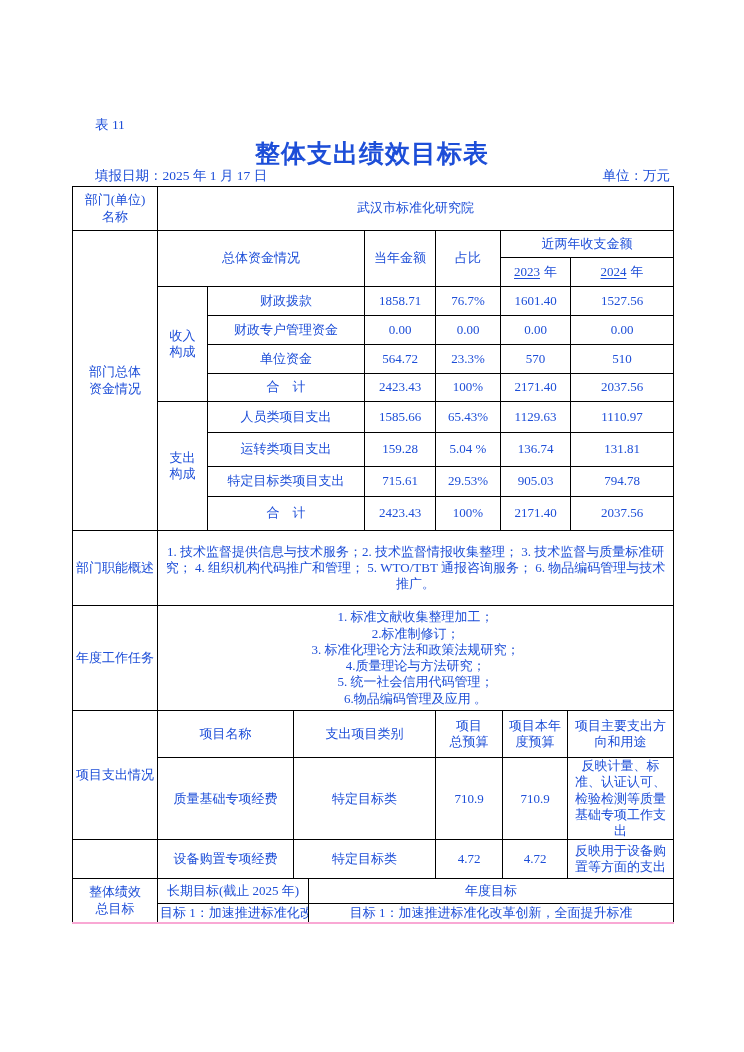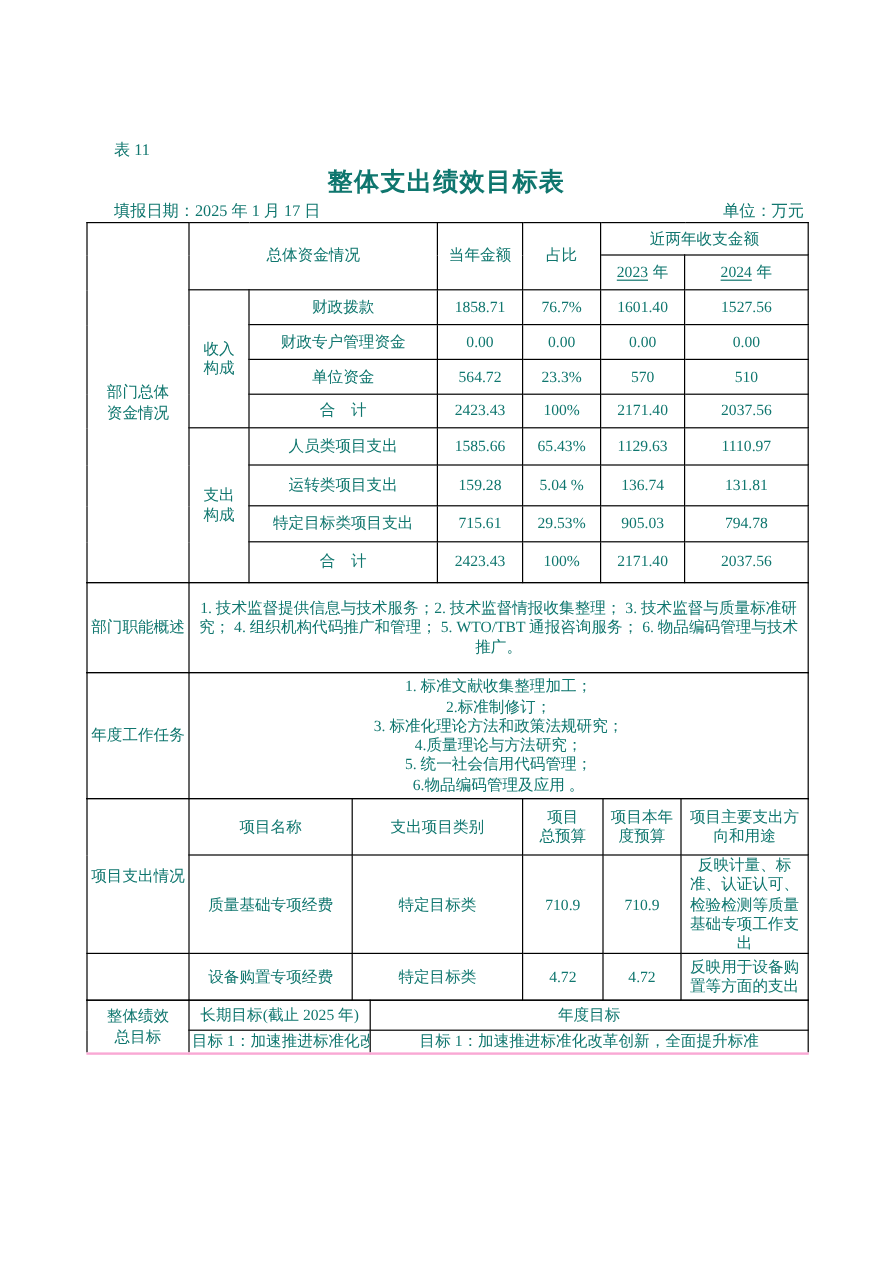--- a/index.html
+++ b/index.html
@@ -1,27 +1,27 @@
 <!DOCTYPE html>
 <html><head>
 <meta charset="utf-8">
 <style>
   html,body { margin:0; padding:0; }
   .page {
     position:relative;
     width:744px; height:1052px;
     background:#ffffff;
-    color:#0f766e;
+    color:#1d4ed8;
     font-family:"Liberation Serif","DejaVu Serif",serif;
     overflow:hidden;
   }
   .tbl-label { position:absolute; left:95px; top:116px; font-size:13.5px; }
   .doc-title {
     position:absolute; left:0; top:137px; width:100%;
-    text-align:center; font-size:21px; font-weight:bold; letter-spacing:1px;
+    text-align:center; font-size:25px; font-weight:bold; letter-spacing:1px;
   }
   .meta-row { position:absolute; left:0; top:167px; width:100%; font-size:13.5px; }
   .meta-date { position:absolute; left:95px; top:0; }
   .meta-unit { position:absolute; right:74px; top:0; }
 
   .table-wrap { position:absolute; left:72px; top:186px; width:601px; }
   table.tbl { border-collapse:collapse; table-layout:fixed; width:601px; margin-top:-1px; }
   table.tbl.first { margin-top:0; }
   .tbl td {
     border:1px solid #000;
@@ -58,20 +58,25 @@
   <div class="table-wrap">
 
     <table class="tbl first s1">
       <colgroup>
           <col style="width:85px">
           <col style="width:136px">
           <col style="width:71px">
           <col style="width:309px">
         </colgroup>
       <tbody>
+          <tr style="height:44px">
+        <td class="pre">部门(单位)
+名称</td>
+        <td colspan="3">武汉市标准化研究院</td>
+      </tr>
     </tbody>
       </table>
 
     <table class="tbl s2">
       <colgroup>
           <col style="width:85px">
           <col style="width:50px">
           <col style="width:157px">
           <col style="width:71px">
           <col style="width:65px">

